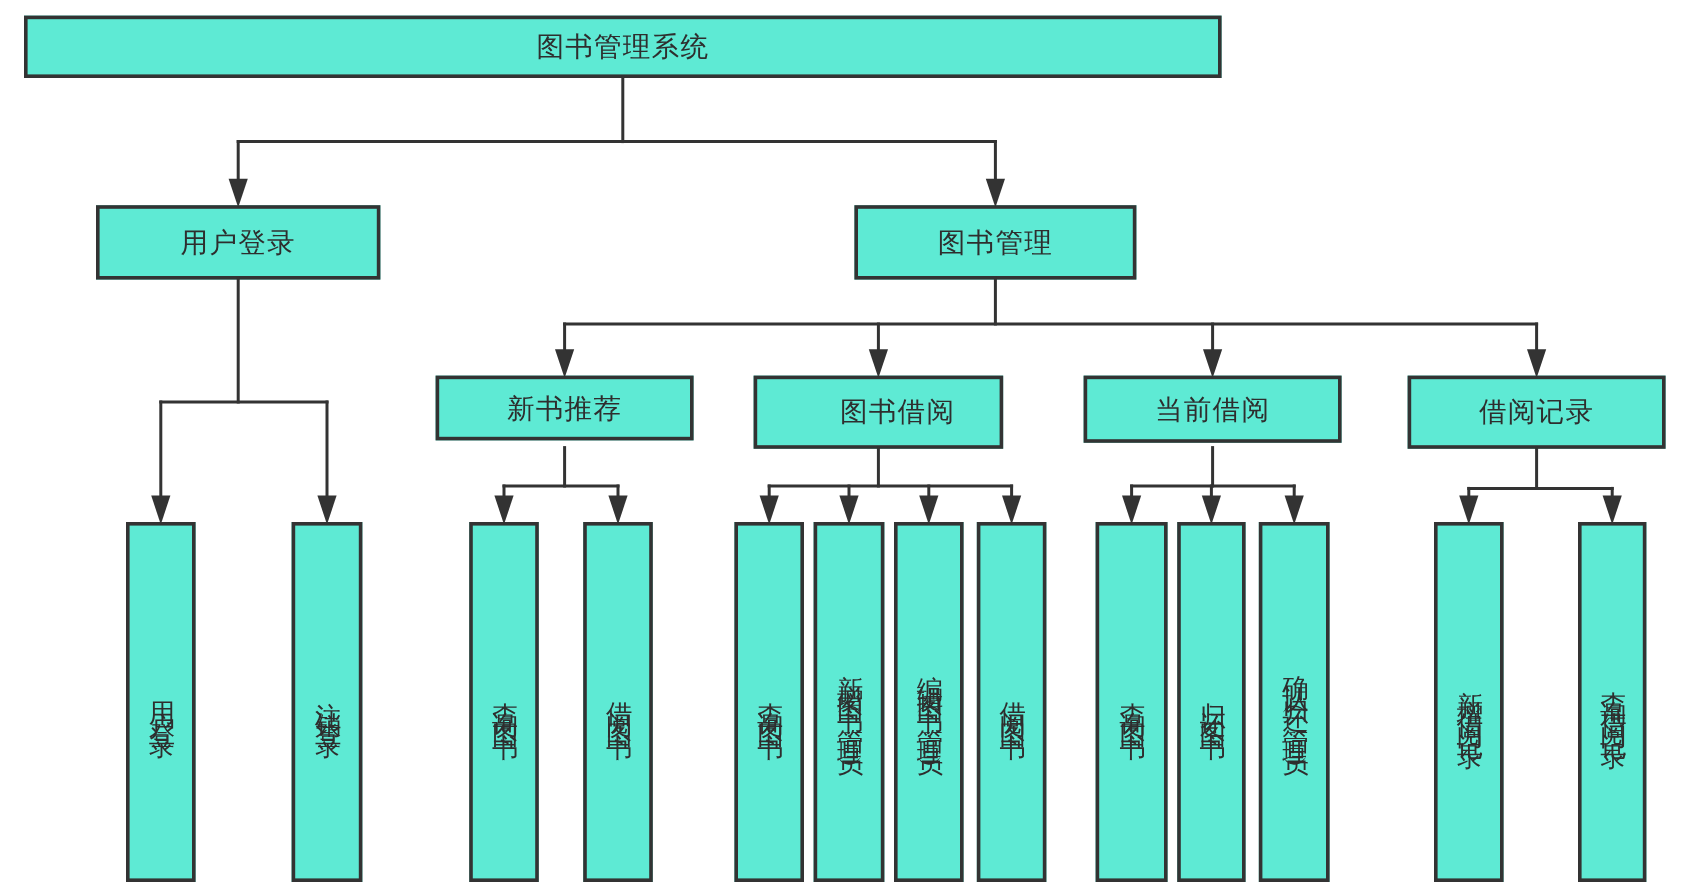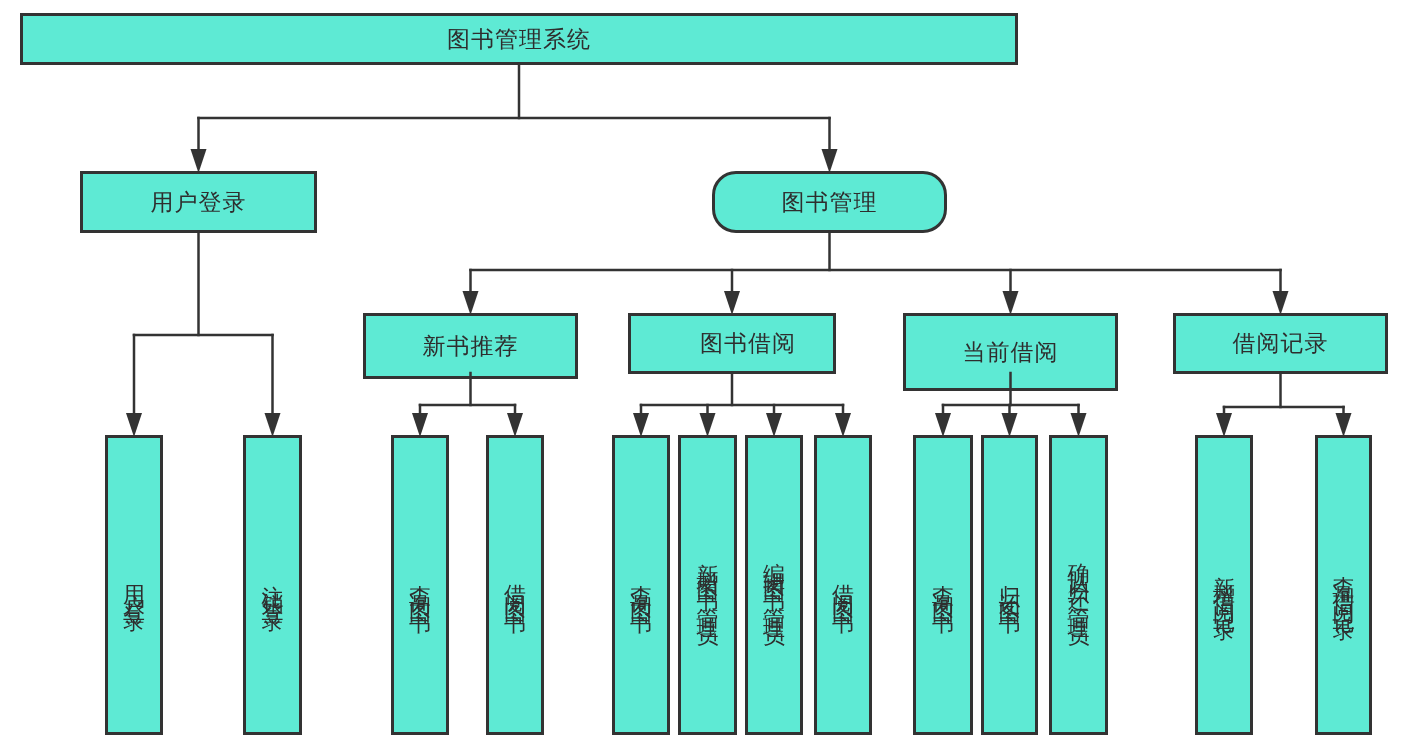--- a/index.html
+++ b/index.html
@@ -53,30 +53,30 @@
 </head>
 <body>
 
 <div class="canvas">
   <div class="node" style="left: 20px; top: 13px; width: 998px; height: 52px; border-color: rgb(51, 51, 51);">
       <span class="label" style="color: rgb(46, 46, 46);">图书管理系统</span>
     </div>
     <div class="node" style="left: 80px; top: 171px; width: 237px; height: 62px; border-color: rgb(51, 51, 51);">
       <span class="label" style="color: rgb(46, 46, 46);">用户登录</span>
     </div>
-    <div class="node" style="left: 712px; top: 171px; width: 235px; height: 62px; border-color: rgb(51, 51, 51); border-radius: 24px;">
+    <div class="node" style="left: 712px; top: 171px; width: 235px; height: 62px; border-color: rgb(51, 51, 51);">
       <span class="label" style="color: rgb(46, 46, 46);">图书管理</span>
     </div>
-    <div class="node" style="left: 363px; top: 313px; width: 215px; height: 66px; border-color: rgb(51, 51, 51);">
+    <div class="node" style="left: 363px; top: 313px; width: 215px; height: 54px; border-color: rgb(51, 51, 51);">
       <span class="label" style="color: rgb(46, 46, 46);">新书推荐</span>
     </div>
     <div class="node" style="left: 628px; top: 313px; width: 208px; height: 61px; border-color: rgb(51, 51, 51); padding-left: 32px;">
       <span class="label" style="color: rgb(46, 46, 46);">图书借阅</span>
     </div>
-    <div class="node" style="left: 903px; top: 313px; width: 215px; height: 78px; border-color: rgb(51, 51, 51);">
+    <div class="node" style="left: 903px; top: 313px; width: 215px; height: 56px; border-color: rgb(51, 51, 51);">
       <span class="label" style="color: rgb(46, 46, 46);">当前借阅</span>
     </div>
     <div class="node" style="left: 1173px; top: 313px; width: 215px; height: 61px; border-color: rgb(51, 51, 51);">
       <span class="label" style="color: rgb(46, 46, 46);">借阅记录</span>
     </div>
     <div class="node vertical" style="left: 105px; top: 435px; width: 58px; height: 300px; border-color: rgb(51, 51, 51);">
       <span class="label" style="color: rgb(46, 46, 46);">用户登录</span>
     </div>
     <div class="node vertical" style="left: 243px; top: 435px; width: 59px; height: 300px; border-color: rgb(51, 51, 51);">
       <span class="label" style="color: rgb(46, 46, 46);">注销登录</span>

